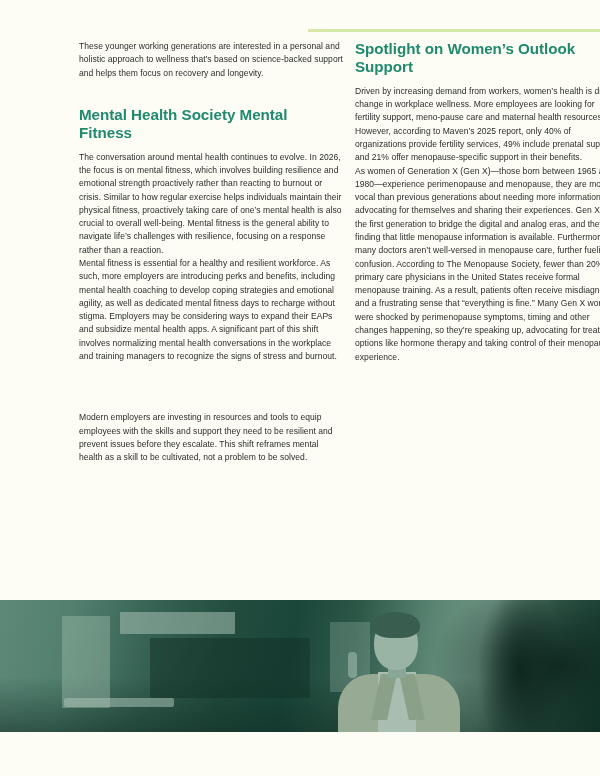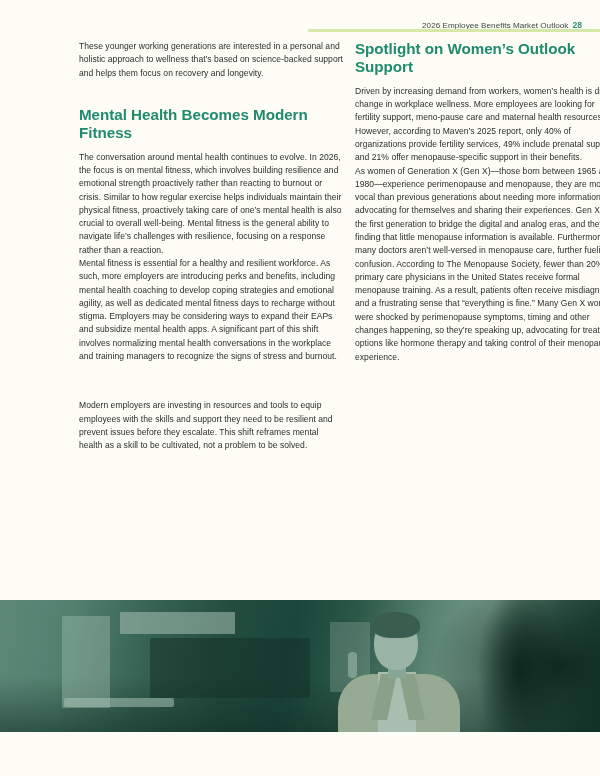--- a/index.html
+++ b/index.html
@@ -80,21 +80,21 @@
 
   p.body-text {
     font-size: 8.55px;
     line-height: 1.555;
     color: #2c2c2c;
     margin: 0;
     text-align: left;
     letter-spacing: 0.004em;
   }
   p.gap-top-lg { }
-  p.gap-top-md { margin-top: 36px; }
+  p.gap-top-md { margin-top: 48px; }
 
   
   .photo {
     position: absolute;
     left: 0;
     bottom: 44px;
     width: 600px;
     height: 132px;
     overflow: hidden;
     background: #2f6b5a;
@@ -189,31 +189,28 @@
     inset: 0;
     background: rgba(34,92,74,0.30);
     mix-blend-mode: multiply;
   }
 </style>
 </head>
 <body>
 
 <div class="page">
 
-  <div class="header">
-    <span class="header-title">2026 Employee Benefits Market Outlook</span><span class="header-page">28</span>
-  </div>
   <div class="header-rule"></div>
 
   <div class="columns">
 
     <div class="col col-left">
       <p class="body-text">These younger working generations are interested in a personal and holistic approach to wellness that’s based on science-backed support and helps them focus on recovery and longevity.</p>
       <div class="heading-spacer-left"></div>
-      <h2 class="section-heading">Mental Health Becomes Modern Fitness</h2>
+      <h2 class="section-heading">Mental Health Society Mental Fitness</h2>
       <p class="body-text">The conversation around mental health continues to evolve. In 2026, the focus is on mental fitness, which involves building resilience and emotional strength proactively rather than reacting to burnout or crisis. Similar to how regular exercise helps individuals maintain their physical fitness, proactively taking care of one’s mental health is also crucial to overall well-being. Mental fitness is the general ability to navigate life’s challenges with resilience, focusing on a response rather than a reaction.</p>
       <p class="body-text gap-top-lg">Mental fitness is essential for a healthy and resilient workforce. As such, more employers are introducing perks and benefits, including mental health coaching to develop coping strategies and emotional agility, as well as dedicated mental fitness days to recharge without stigma. Employers may be considering ways to expand their EAPs and subsidize mental health apps. A significant part of this shift involves normalizing mental health conversations in the workplace and training managers to recognize the signs of stress and burnout.</p>
       <p class="body-text gap-top-md">Modern employers are investing in resources and tools to equip employees with the skills and support they need to be resilient and prevent issues before they escalate. This shift reframes mental health as a skill to be cultivated, not a problem to be solved.</p>
     </div>
 
     <div class="col col-right">
       <h2 class="section-heading">Spotlight on Women’s Outlook Support</h2>
       <p class="body-text">Driven by increasing demand from workers, women’s health is driving change in workplace wellness. More employees are looking for fertility support, meno-pause care and maternal health resources. However, according to Maven’s 2025 report, only 40% of organizations provide fertility services, 49% include prenatal support and 21% offer menopause-specific support in their benefits.</p>
       <p class="body-text gap-top-lg">As women of Generation X (Gen X)—those born between 1965 and 1980—experience perimenopause and menopause, they are more vocal than previous generations about needing more information, advocating for themselves and sharing their experiences. Gen X is the first generation to bridge the digital and analog eras, and they’re finding that little menopause information is available. Furthermore, many doctors aren’t well-versed in menopause care, further fueling confusion. According to The Menopause Society, fewer than 20% of primary care physicians in the United States receive formal menopause training. As a result, patients often receive misdiagnoses and a frustrating sense that “everything is fine.” Many Gen X women were shocked by perimenopause symptoms, timing and other changes happening, so they’re speaking up, advocating for treatment options like hormone therapy and taking control of their menopause experience.</p>
     </div>

